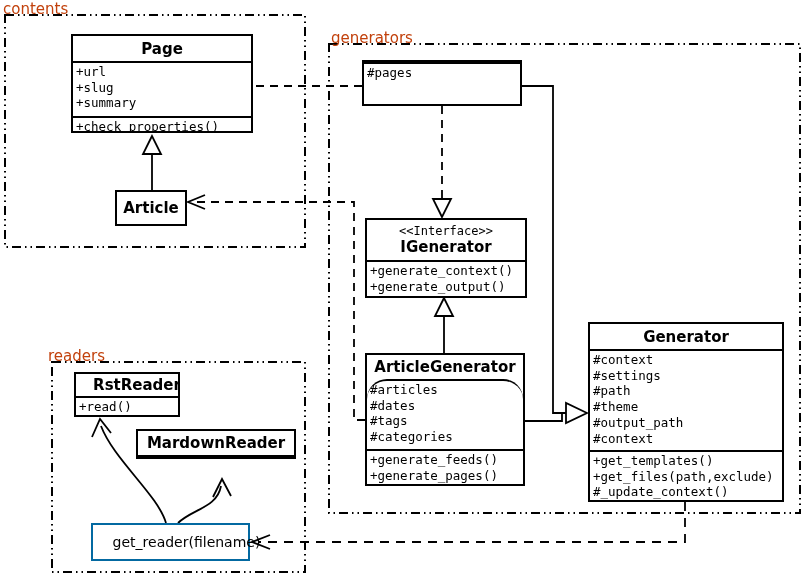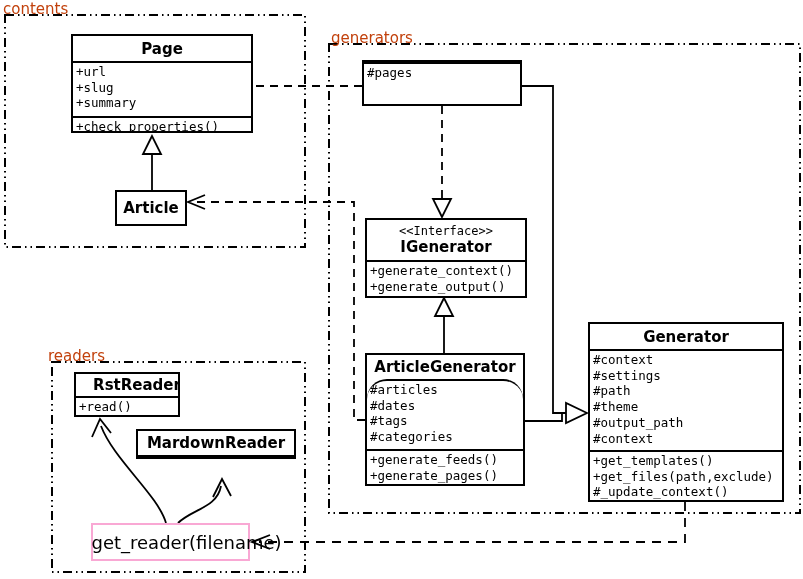--- a/index.html
+++ b/index.html
@@ -26,23 +26,23 @@
     font-size:12px;text-align:right;white-space:nowrap;
   }
   .uml-head2{display:flex;flex-direction:column;align-items:center;justify-content:center;flex:0 0 auto;}
   .uml-rows{
     border-top:2px solid #000;padding:1px 3px;flex:0 0 auto;
     font-family:"DejaVu Sans Mono",monospace;font-size:12.5px;line-height:15.7px;
     white-space:nowrap;
   }
   .uml-rows.grow{flex:1 1 auto;}
   .fn-box{
-    position:absolute;background:#ffffff;border:2px solid #f9a8d4;box-sizing:border-box;
+    position:absolute;background:#ffffff;border:2px solid #0369a1;box-sizing:border-box;
     display:flex;align-items:center;justify-content:center;
-    font-size:18px;font-family:"DejaVu Sans",sans-serif;white-space:nowrap;padding-left:32px;
+    font-size:14px;font-family:"DejaVu Sans",sans-serif;white-space:nowrap;padding-left:32px;
   }
 </style>
 </head>
 <body>
 
 <div class="canvas">
 
   <svg class="edges" viewBox="0 0 803 579" xmlns="http://www.w3.org/2000/svg">
 
     <rect x="5" y="15" width="300" height="232" fill="none" stroke="#000" stroke-width="2" stroke-dasharray="9 4 1.5 4 1.5 4"></rect>

